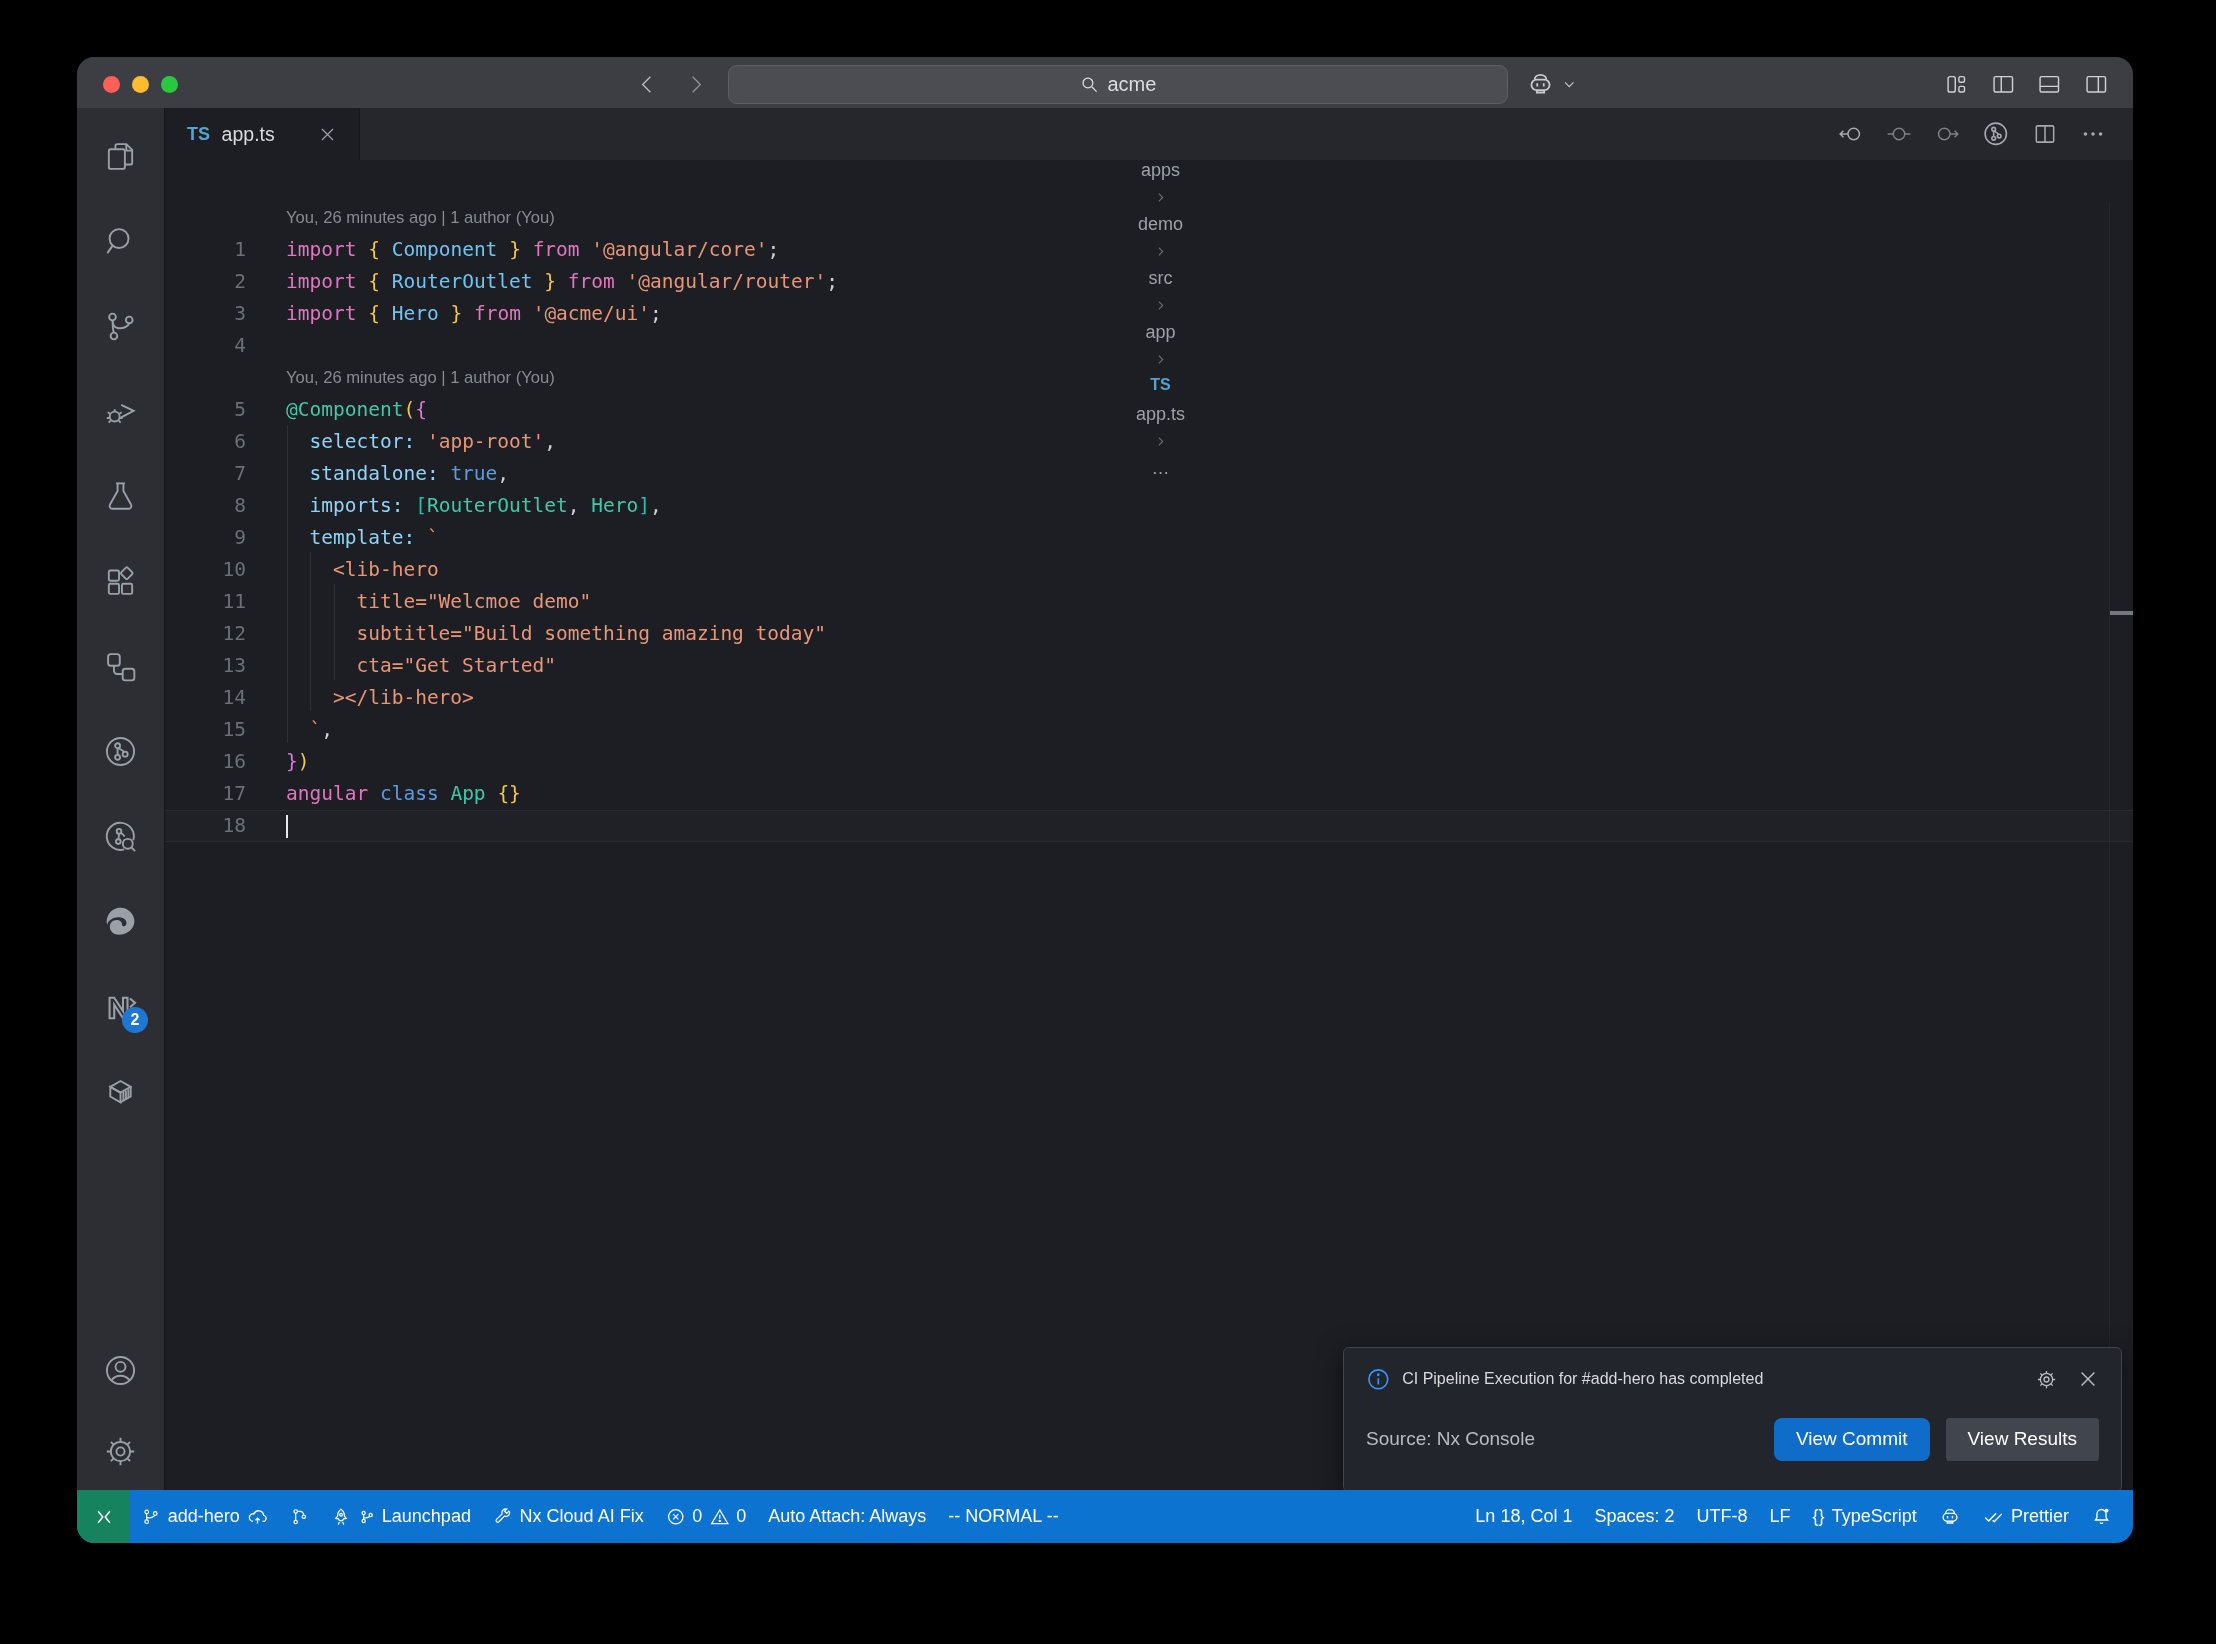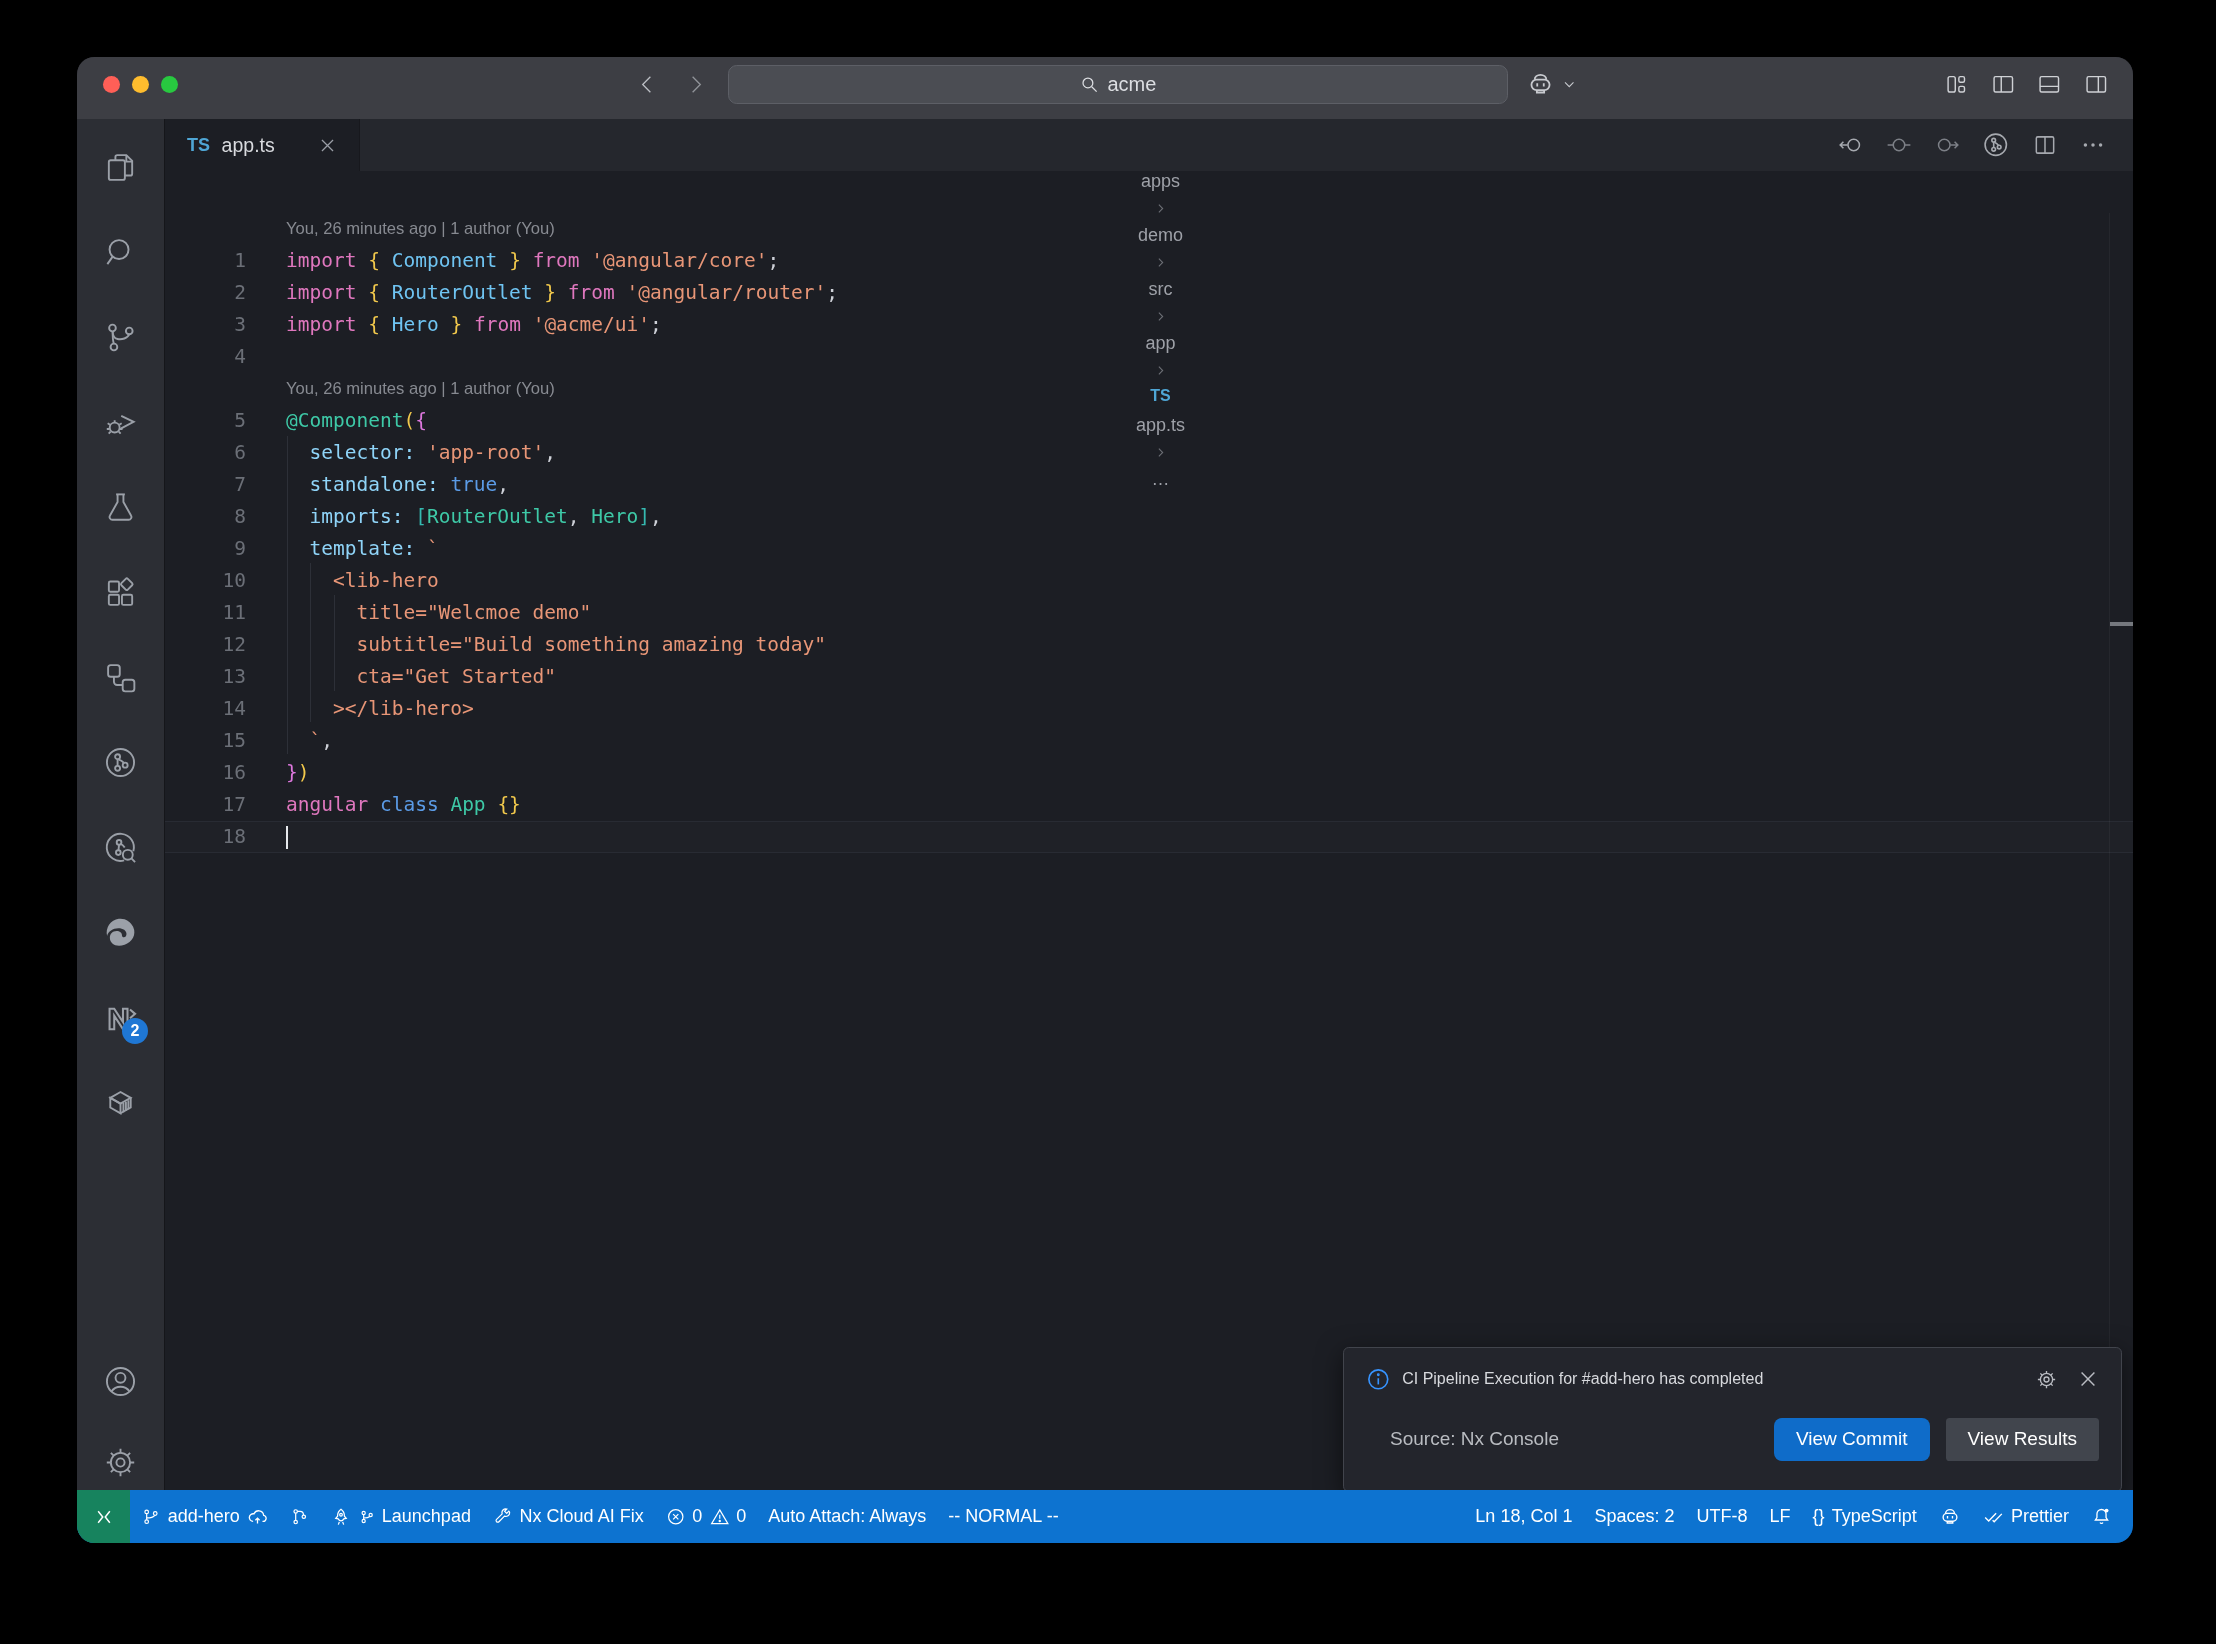--- a/index.html
+++ b/index.html
@@ -3,21 +3,21 @@
 <meta charset="utf-8">
 <style>
   * { margin:0; padding:0; box-sizing:border-box; }
   html,body { width:2216px; height:1645px; background:#000; font-family:"Liberation Sans", sans-serif; }
   svg { display:block; }
 
   .window { position:absolute; left:77px; top:57px; width:2056px; height:1486px;
     background:#1c1e24; border-radius:17.4px; overflow:hidden; }
 
   
-  .titlebar { position:relative; height:62px; background:#3d3e44; }
+  .titlebar { position:relative; height:51px; background:#3d3e44; }
   .lights { position:absolute; left:26px; top:19px; display:flex; gap:11.6px; }
   .light { width:17.4px; height:17.4px; border-radius:50%; }
   .nav-arrows { position:absolute; left:559px; top:0; height:55px; display:flex; align-items:center; gap:24.6px; color:#b9bcc2; }
   .searchbox { position:absolute; left:651px; top:8px; width:780px; height:39px; background:#4b4d53;
     border:0.7px solid #5d5f66; border-radius:8.7px; display:flex; align-items:center; justify-content:center;
     gap:8.7px; color:#dcdee2; font-size:20px; }
   .copilot-group { position:absolute; left:1449px; top:0; height:55px; display:flex; align-items:center; gap:7.2px; color:#c8cacf; }
   .layout-icons { position:absolute; right:24.6px; top:0; height:55px; display:flex; align-items:center; gap:22px; color:#cfd1d5; }
 
   
@@ -59,21 +59,21 @@
   .c-str{color:#e89677} .c-bo{color:#5b9be6} .c-b1{color:#f2c94c} .c-b2{color:#dd77dd}
   .c-b3{color:#35b9b0} .c-pn{color:#ced1d8}
 
   
   .notification { position:absolute; right:11px; bottom:51px; width:779px; height:145px;
     background:#23252c; border:0.7px solid #41444c; border-radius:5.8px; box-shadow:0 7.2px 26px rgba(0,0,0,.55);
     padding:19px 22px; }
   .notif-head { display:flex; align-items:center; gap:11.6px; color:#d8dade; font-size:16px; }
   .notif-head .spacer, .notif-foot .spacer { flex:1; }
   .notif-icons { display:flex; gap:19px; color:#b9bcc2; }
-  .notif-foot { display:flex; align-items:center; margin-top:26px;margin-left:24px; }
+  .notif-foot { display:flex; align-items:center; margin-top:26px; }
   .notif-source { color:#b9bcc1; font-size:19px; }
   .btn { height:43px; padding:0 22px; border:none; border-radius:3.6px; color:#fff; font-size:19px;
     font-family:"Liberation Sans",sans-serif; display:flex; align-items:center; }
   .btn-primary { background:#0f6cc9;border-radius:8px; }
   .btn-secondary { background:#41454d; margin-left:16px; }
 
   
   .statusbar { position:absolute; left:0; right:0; bottom:0; height:53px; background:#0d73d0;
     display:flex; align-items:center; color:#fff; font-size:18px; }
   .remote { width:53px; height:100%; background:#17835e; display:flex; align-items:center; justify-content:center; flex:none; }

